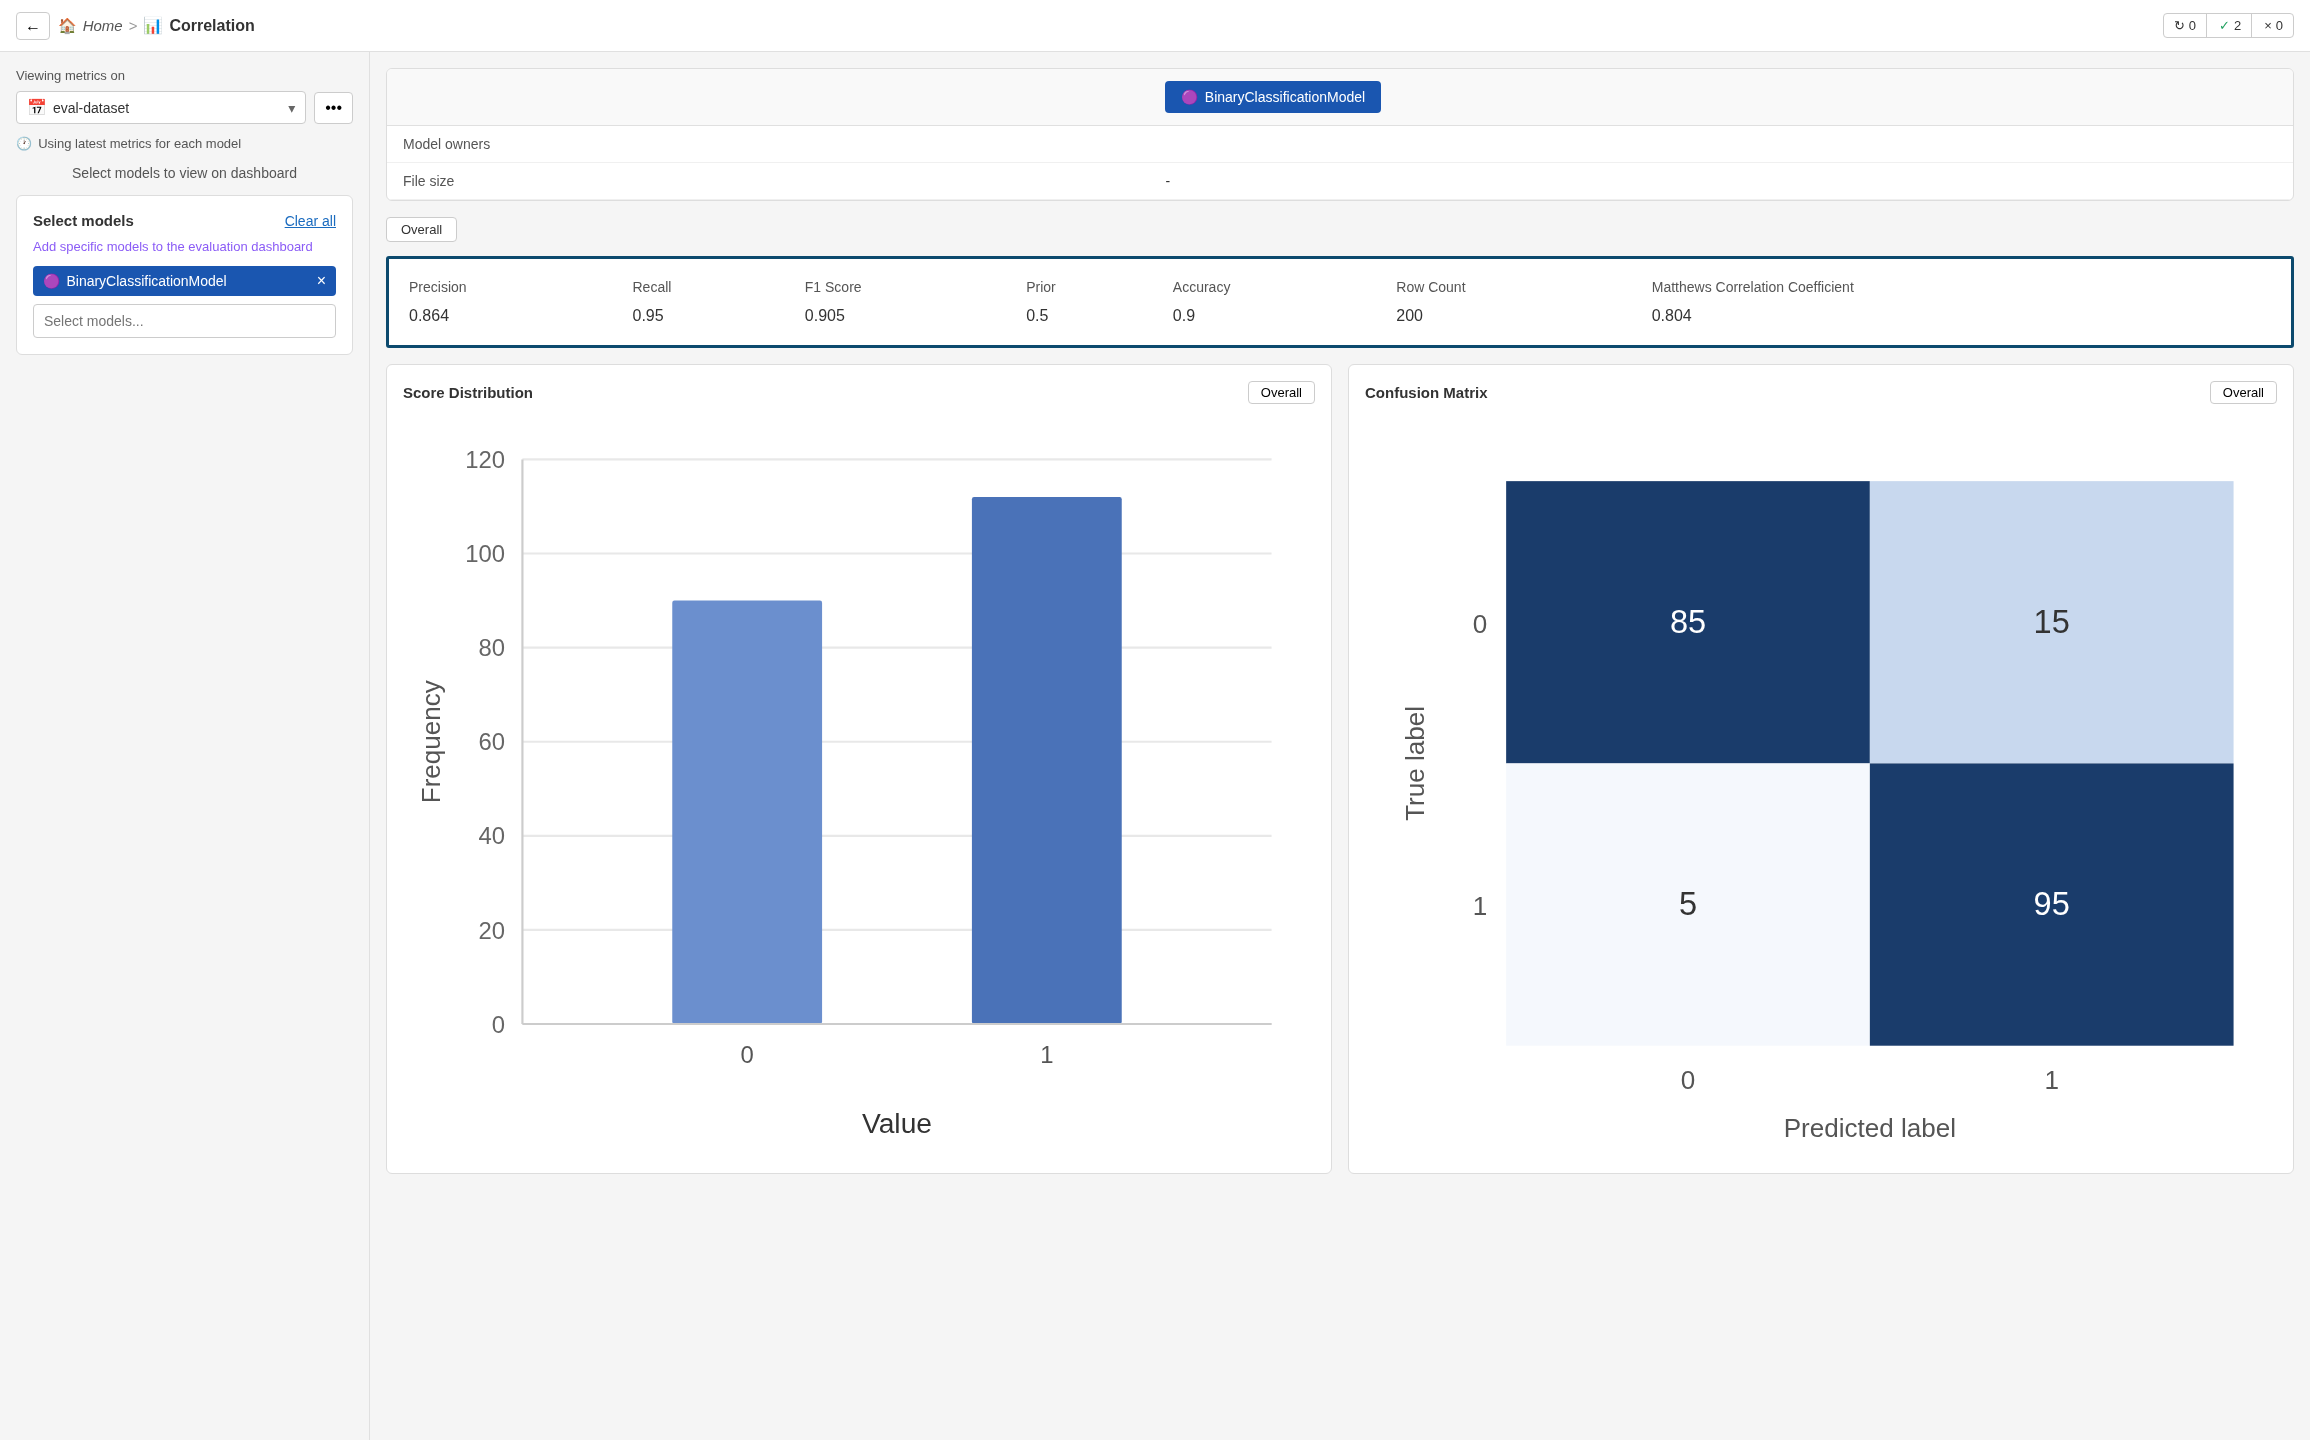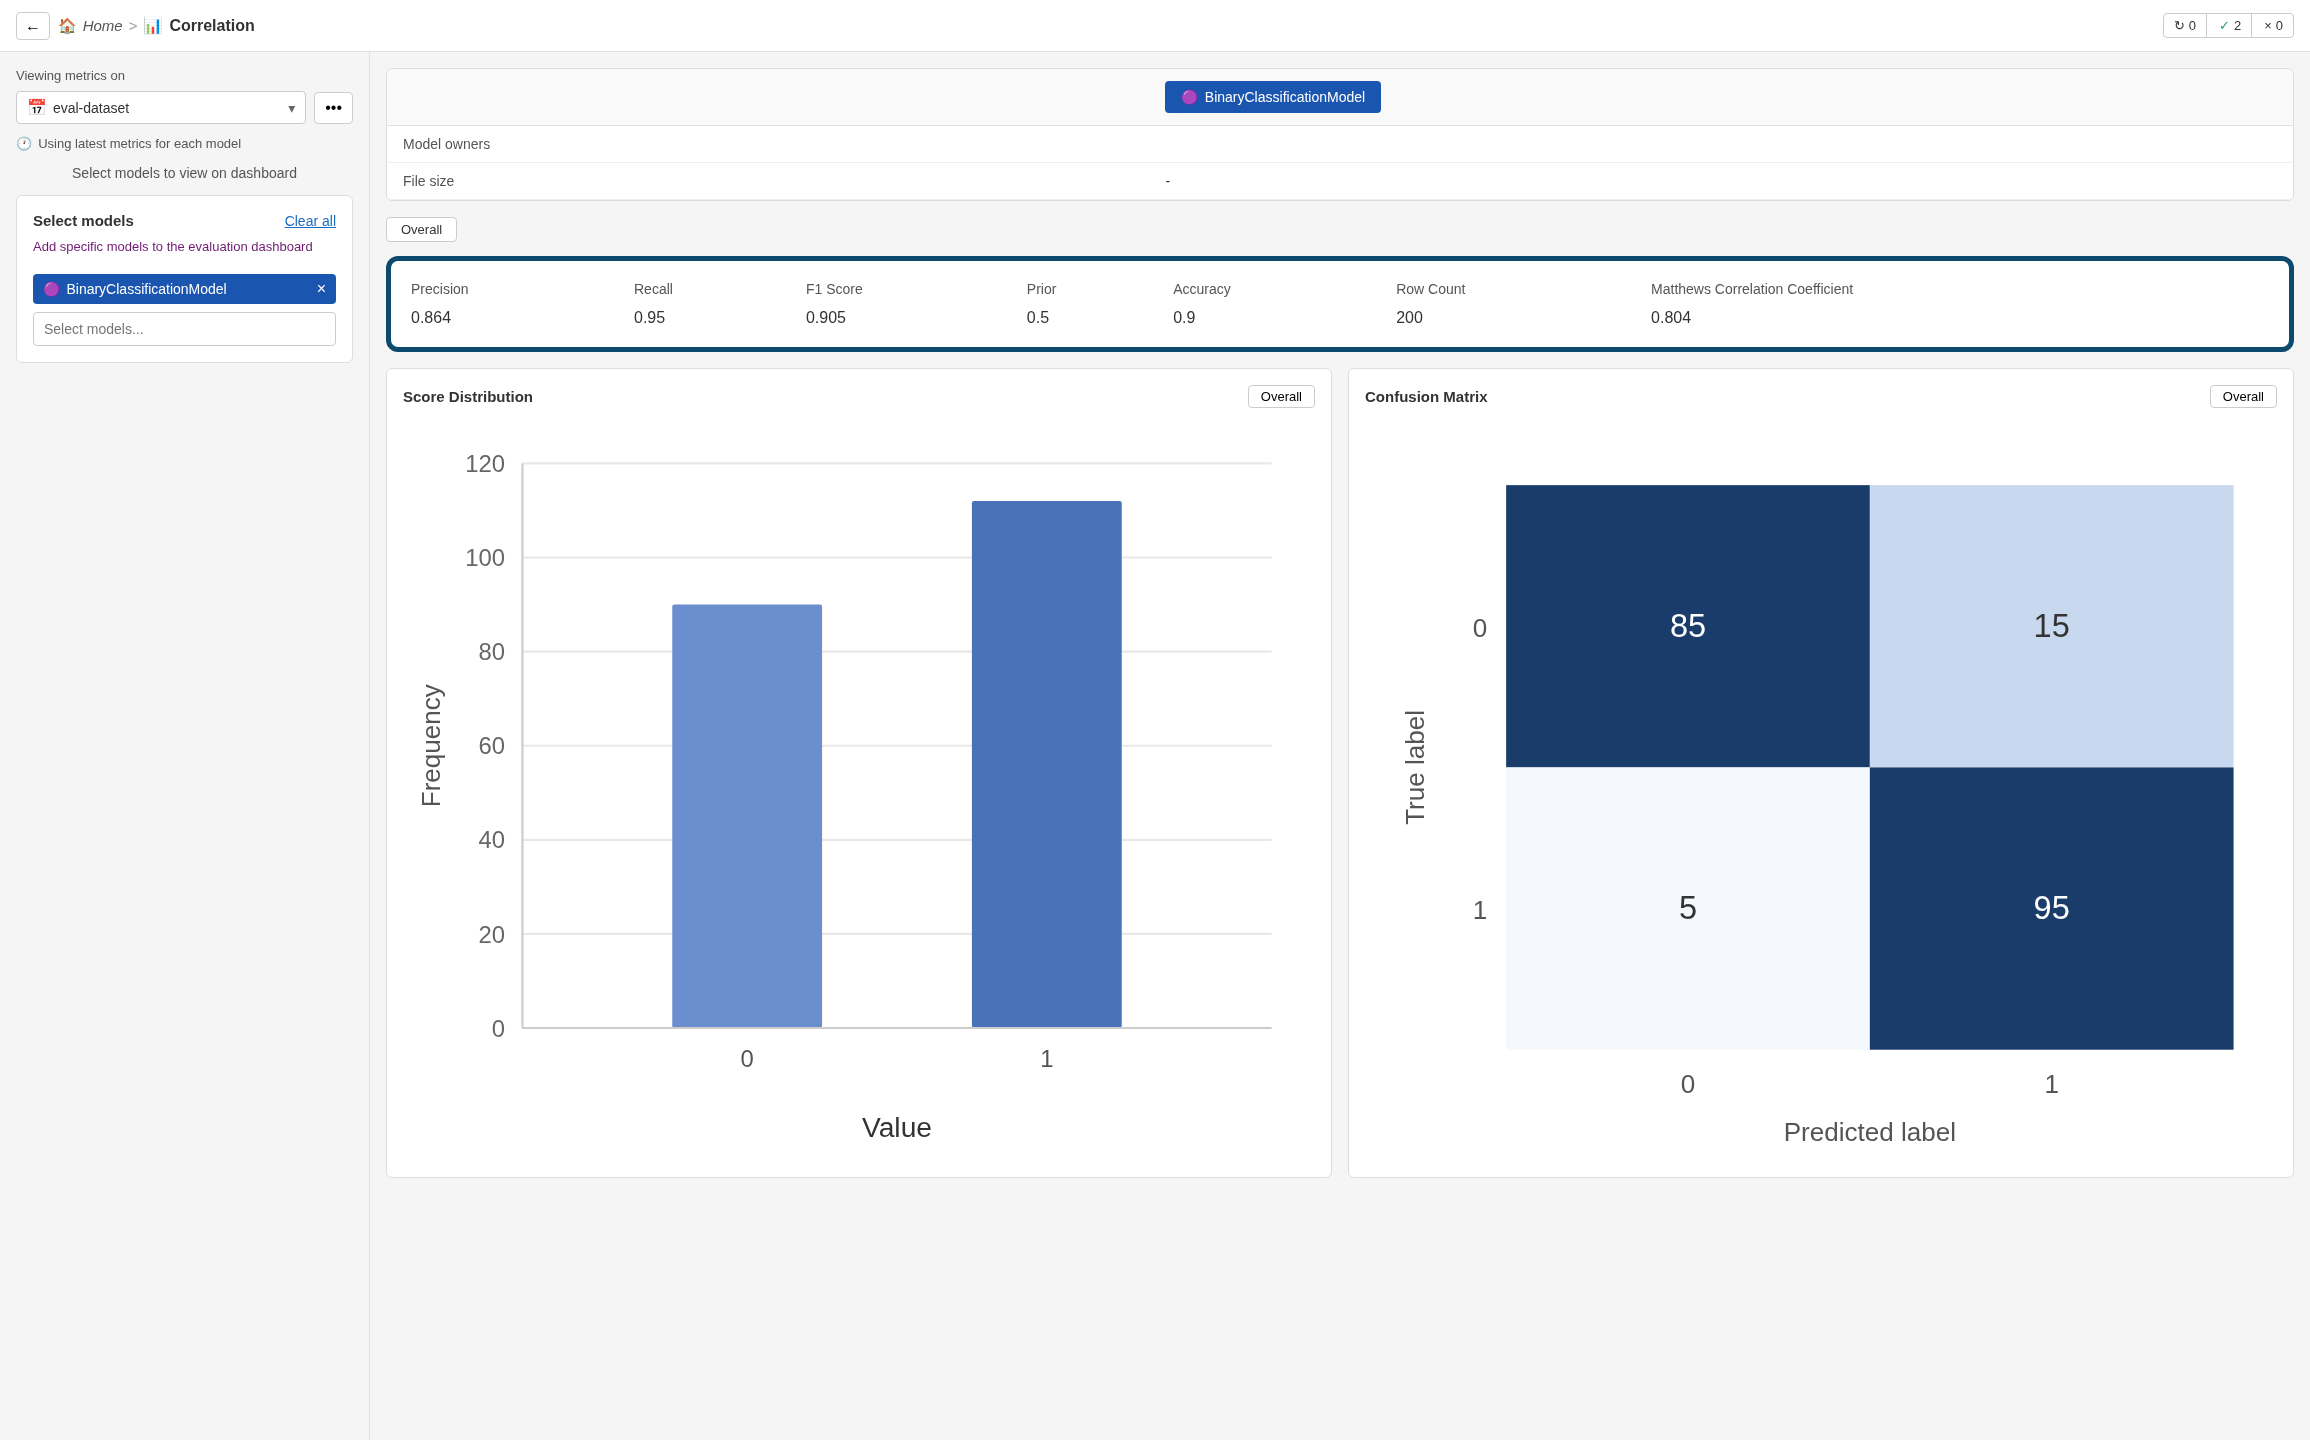--- a/index.html
+++ b/index.html
@@ -36,21 +36,21 @@
     .dataset-select-text { flex: 1; font-size: 14px; }
     .dataset-chevron { color: #666; }
     .dataset-more { border: 1px solid #ccc; border-radius: 4px; background: #fff; padding: 6px 10px; cursor: pointer; font-size: 16px; }
     .info-row { display: flex; align-items: center; gap: 6px; font-size: 13px; color: #555; margin-bottom: 14px; }
     .section-title { font-size: 14px; color: #555; font-weight: 500; text-align: center; margin-bottom: 14px; }
 
     .card { background: #fff; border: 1px solid #ddd; border-radius: 6px; padding: 16px; margin-bottom: 16px; }
     .card-header { display: flex; justify-content: space-between; align-items: center; margin-bottom: 10px; }
     .card-title { font-weight: 700; font-size: 15px; text-align: right; }
     .clear-all { color: #1a6bbf; font-size: 14px; cursor: pointer; text-decoration: underline; background: none; border: none; }
-    .card-desc { font-size: 13px; color: #701a75; margin-bottom: 20px; }
+    .card-desc { font-size: 13px; color: #8b5cf6; margin-bottom: 12px; }
 
     .model-tag { display: flex; align-items: center; gap: 6px; background: #1a56b0; color: #fff; border-radius: 4px; padding: 6px 10px; margin-bottom: 8px; }
     .model-tag-icon { font-size: 14px; }
     .model-tag-label { flex: 1; font-size: 14px; font-weight: 500; }
     .model-tag-x { cursor: pointer; font-size: 16px; color: #fff; background: none; border: none; }
     .model-input { width: 100%; border: 1px solid #ccc; border-radius: 4px; padding: 8px 10px; font-size: 14px; color: #999; }
 
     .search-card { background: #fff; border: 1px solid #ddd; border-radius: 6px; padding: 16px; }
     .search-card-title { font-weight: 700; font-size: 15px; margin-bottom: 8px; }
     .search-card-desc { font-size: 13px; color: #555; margin-bottom: 12px; }
@@ -65,21 +65,21 @@
     .model-info-table th { background: #f9f9f9; padding: 10px 16px; text-align: left; font-size: 13px; font-weight: 400; color: #555; border-bottom: 1px solid #e0e0e0; }
     .model-btn { background: #1a56b0; color: #fff; border: none; border-radius: 4px; padding: 8px 16px; font-size: 14px; cursor: pointer; display: flex; align-items: center; gap: 6px; }
     .model-row td { padding: 10px 16px; border-bottom: 1px solid #f0f0f0; font-size: 14px; }
     .model-row td:first-child { color: #555; }
     .model-row td:last-child { color: #333; }
 
     
     .overall-tab { display: inline-block; border: 1px solid #ccc; border-radius: 4px; padding: 4px 14px; font-size: 13px; background: #fff; margin-bottom: 14px; cursor: pointer; }
 
     
-    .metrics-card { background: #fff; border: 5px solid #0c4a6e; border-radius: 12px; padding: 20px; margin-bottom: 16px; }
+    .metrics-card { background: #fff; border: 3px solid #0c4a6e; border-radius: 3px; padding: 20px; margin-bottom: 16px; }
     .metrics-table { width: 100%; border-collapse: collapse; }
     .metrics-table th { text-align: left; font-weight: 500; font-size: 14px; color: #555; padding-bottom: 8px; padding-right: 24px; }
     .metrics-table td { text-align: left; font-size: 16px; font-weight: 400; padding-right: 24px; padding-top: 4px; }
 
     
     .charts-row { display: flex; gap: 16px; }
     .chart-card { flex: 1; background: #fff; border: 1px solid #ddd; border-radius: 6px; padding: 16px; }
     .chart-header { display: flex; justify-content: space-between; align-items: center; margin-bottom: 12px; }
     .chart-title { font-size: 15px; font-weight: 700; }
     .chart-tab { border: 1px solid #ccc; border-radius: 4px; padding: 3px 12px; font-size: 13px; background: #fff; cursor: pointer; }

